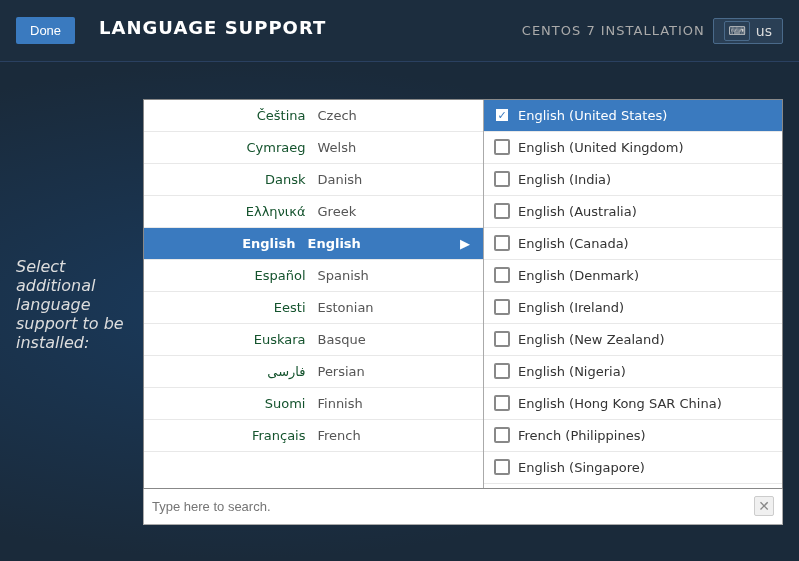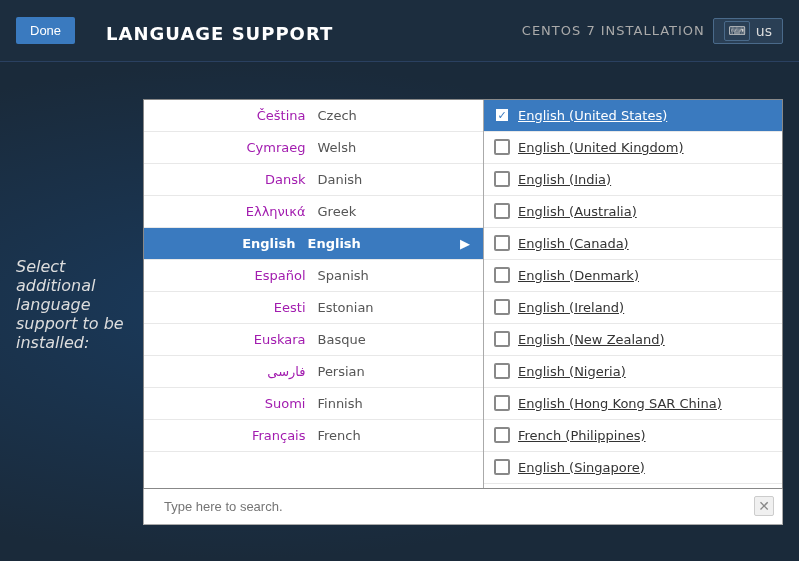--- a/index.html
+++ b/index.html
@@ -16,22 +16,22 @@
       display: flex;
       justify-content: space-between;
       align-items: center;
       background: #1c2d3e;
       padding: 0 16px;
       height: 62px;
       border-bottom: 1px solid #2a4060;
     }
     .header-left {
       display: flex;
-      align-items: flex-end;
-      gap: 31px;
+      align-items: flex-start;
+      gap: 24px;
     }
     .header-title {
       color: #fff;
       font-size: 18px;
       font-weight: bold;
       letter-spacing: 1px;
     }
     .done-btn {
       background: #3a7abf;
       color: #fff;
@@ -125,21 +125,21 @@
       cursor: pointer;
     }
     .lang-row.selected {
       background: #3a7abf;
     }
     .lang-native {
       flex: 1;
       text-align: right;
       padding-right: 12px;
       font-size: 13px;
-      color: #a21caf;
+      color: #14532d;
     }
     .lang-row.selected .lang-native {
       color: #fff;
       font-weight: bold;
     }
     .lang-english {
       flex: 1;
       font-size: 13px;
       color: #555;
     }
@@ -194,21 +194,20 @@
     .checkbox.checked-box::after {
       content: '✓';
       color: #3a7abf;
       font-size: 11px;
       font-weight: bold;
     }
 
     .variant-label {
       font-size: 13px;
       color: #333;
-      text-decoration: underline;
     }
 
     
     .search-bar {
       width: 640px;
       height: 36px;
       display: flex;
       align-items: center;
       background: #fff;
       border: 1px solid #aaa;
@@ -216,21 +215,20 @@
       padding: 0 8px;
       gap: 8px;
     }
     .search-input {
       flex: 1;
       border: none;
       outline: none;
       font-size: 13px;
       color: #555;
       background: transparent;
-      margin-left: 12px;
     }
     .clear-btn {
       background: none;
       border: none;
       cursor: pointer;
       color: #888;
       font-size: 14px;
       display: flex;
       align-items: center;
       justify-content: center;

